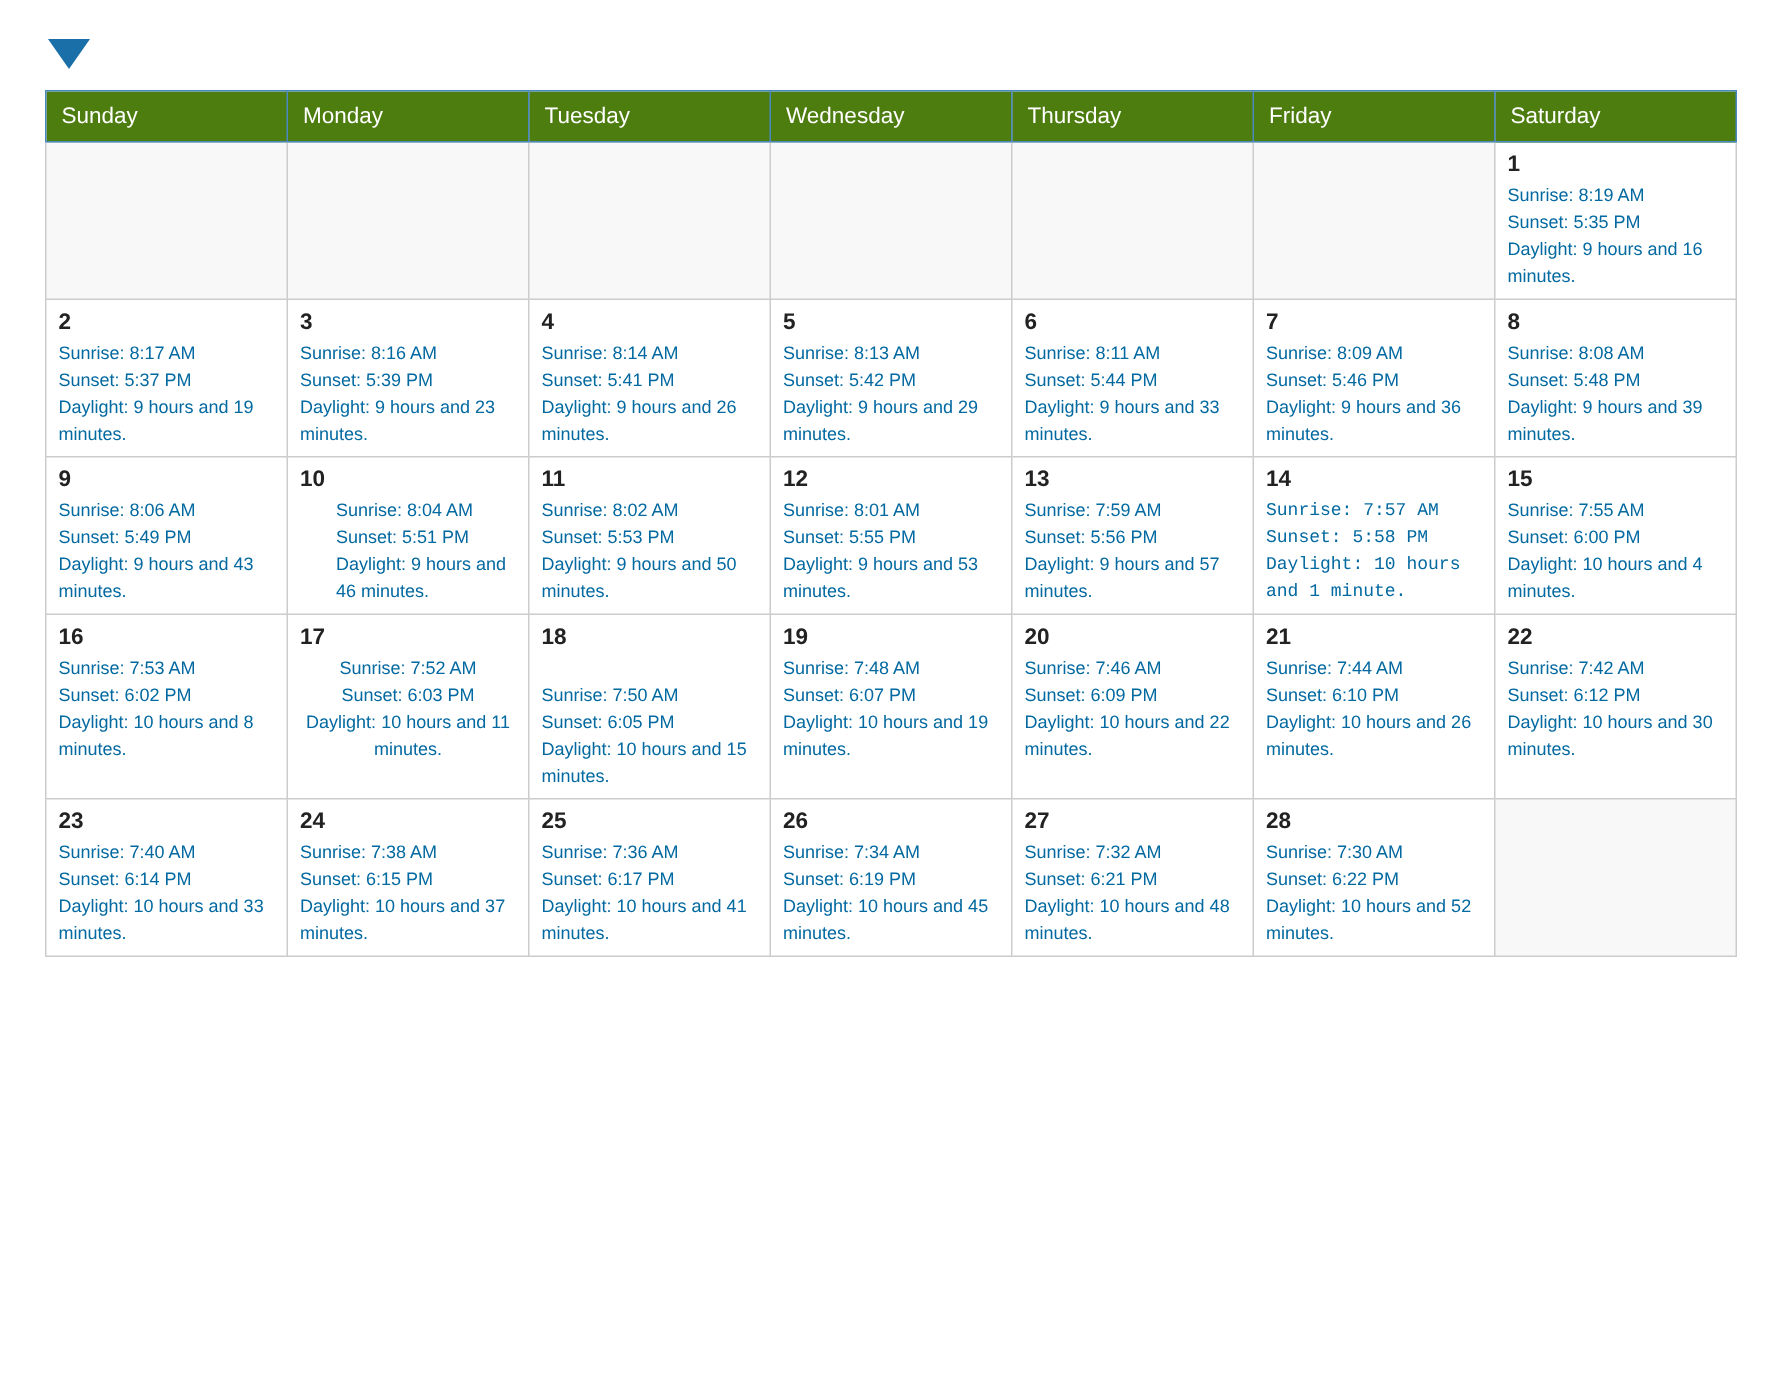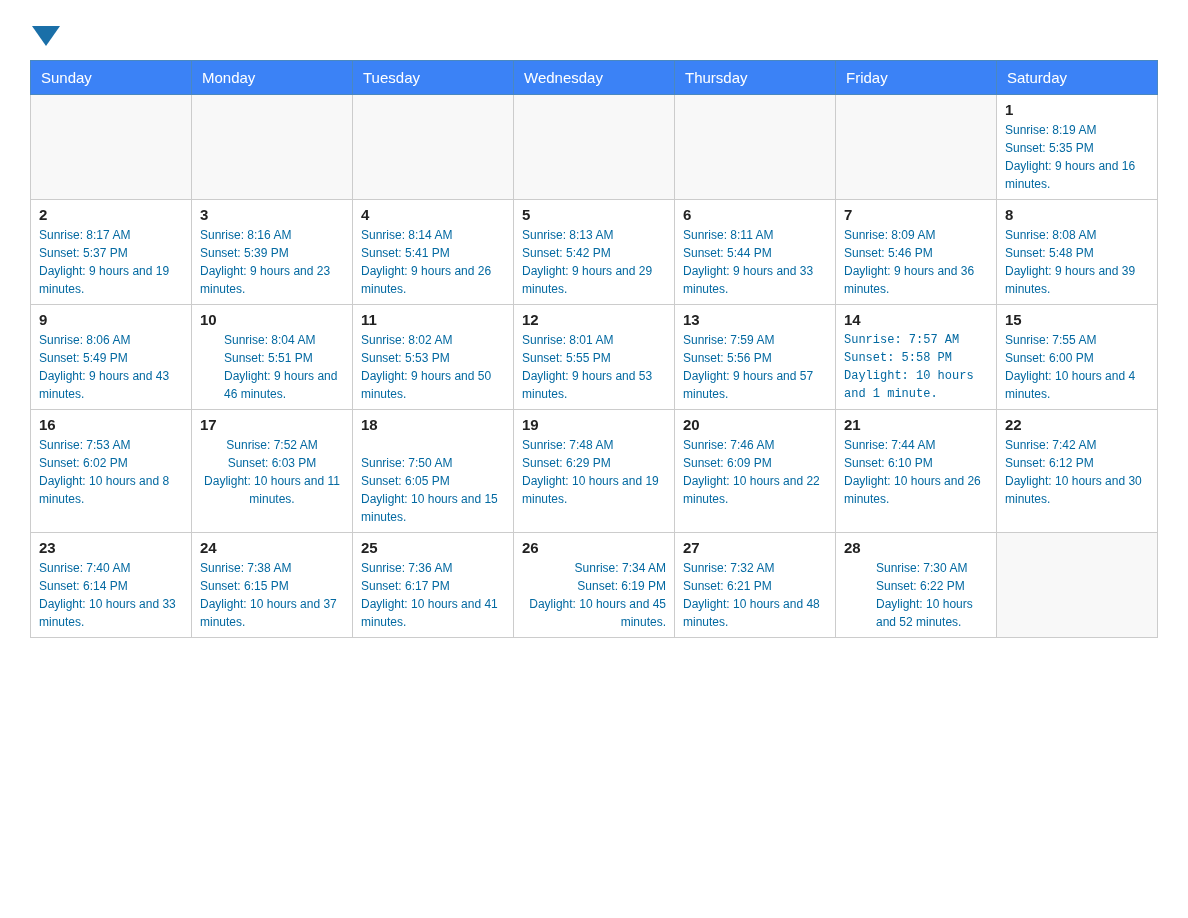--- a/index.html
+++ b/index.html
@@ -58,21 +58,21 @@
       font-size: 20px;
       color: #555;
       margin-top: 4px;
     }
     .calendar {
       width: 100%;
       border-collapse: collapse;
       border: 1px solid #999;
     }
     .calendar th {
-      background-color: #3b82f6;
+      background-color: #4d7c0f;
       color: #fff;
       font-size: 15px;
       font-weight: normal;
       padding: 8px 10px;
       text-align: left;
       border: 1px solid #4a88c0;
     }
     .calendar td {
       vertical-align: top;
       padding: 6px 8px;
@@ -251,21 +251,21 @@
         </td>
         <td>
           <span class="day-num">18</span>
           <div class="day-info" style="white-space: pre-line; margin-top: 21px;">Sunrise: 7:50 AM
 Sunset: 6:05 PM
 Daylight: 10 hours and 15 minutes.</div>
         </td>
         <td>
           <span class="day-num">19</span>
           <div class="day-info" style="white-space: pre-line;">Sunrise: 7:48 AM
-Sunset: 6:29 PM
+Sunset: 6:07 PM
 Daylight: 10 hours and 19 minutes.</div>
         </td>
         <td>
           <span class="day-num">20</span>
           <div class="day-info" style="white-space: pre-line;">Sunrise: 7:46 AM
 Sunset: 6:09 PM
 Daylight: 10 hours and 22 minutes.</div>
         </td>
         <td>
           <span class="day-num">21</span>
@@ -294,32 +294,32 @@
 Daylight: 10 hours and 37 minutes.</div>
         </td>
         <td>
           <span class="day-num">25</span>
           <div class="day-info" style="white-space: pre-line;">Sunrise: 7:36 AM
 Sunset: 6:17 PM
 Daylight: 10 hours and 41 minutes.</div>
         </td>
         <td>
           <span class="day-num">26</span>
-          <div class="day-info" style="white-space: pre-line; text-align: right;">Sunrise: 7:34 AM
+          <div class="day-info" style="white-space: pre-line;">Sunrise: 7:34 AM
 Sunset: 6:19 PM
 Daylight: 10 hours and 45 minutes.</div>
         </td>
         <td>
           <span class="day-num">27</span>
           <div class="day-info" style="white-space: pre-line;">Sunrise: 7:32 AM
 Sunset: 6:21 PM
 Daylight: 10 hours and 48 minutes.</div>
         </td>
         <td>
           <span class="day-num">28</span>
-          <div class="day-info" style="white-space: pre-line; margin-left: 32px;">Sunrise: 7:30 AM
+          <div class="day-info" style="white-space: pre-line;">Sunrise: 7:30 AM
 Sunset: 6:22 PM
 Daylight: 10 hours and 52 minutes.</div>
         </td>
         <td class="empty-cell"></td>
       </tr>
     </tbody>
 </table>
 
 </body></html>

